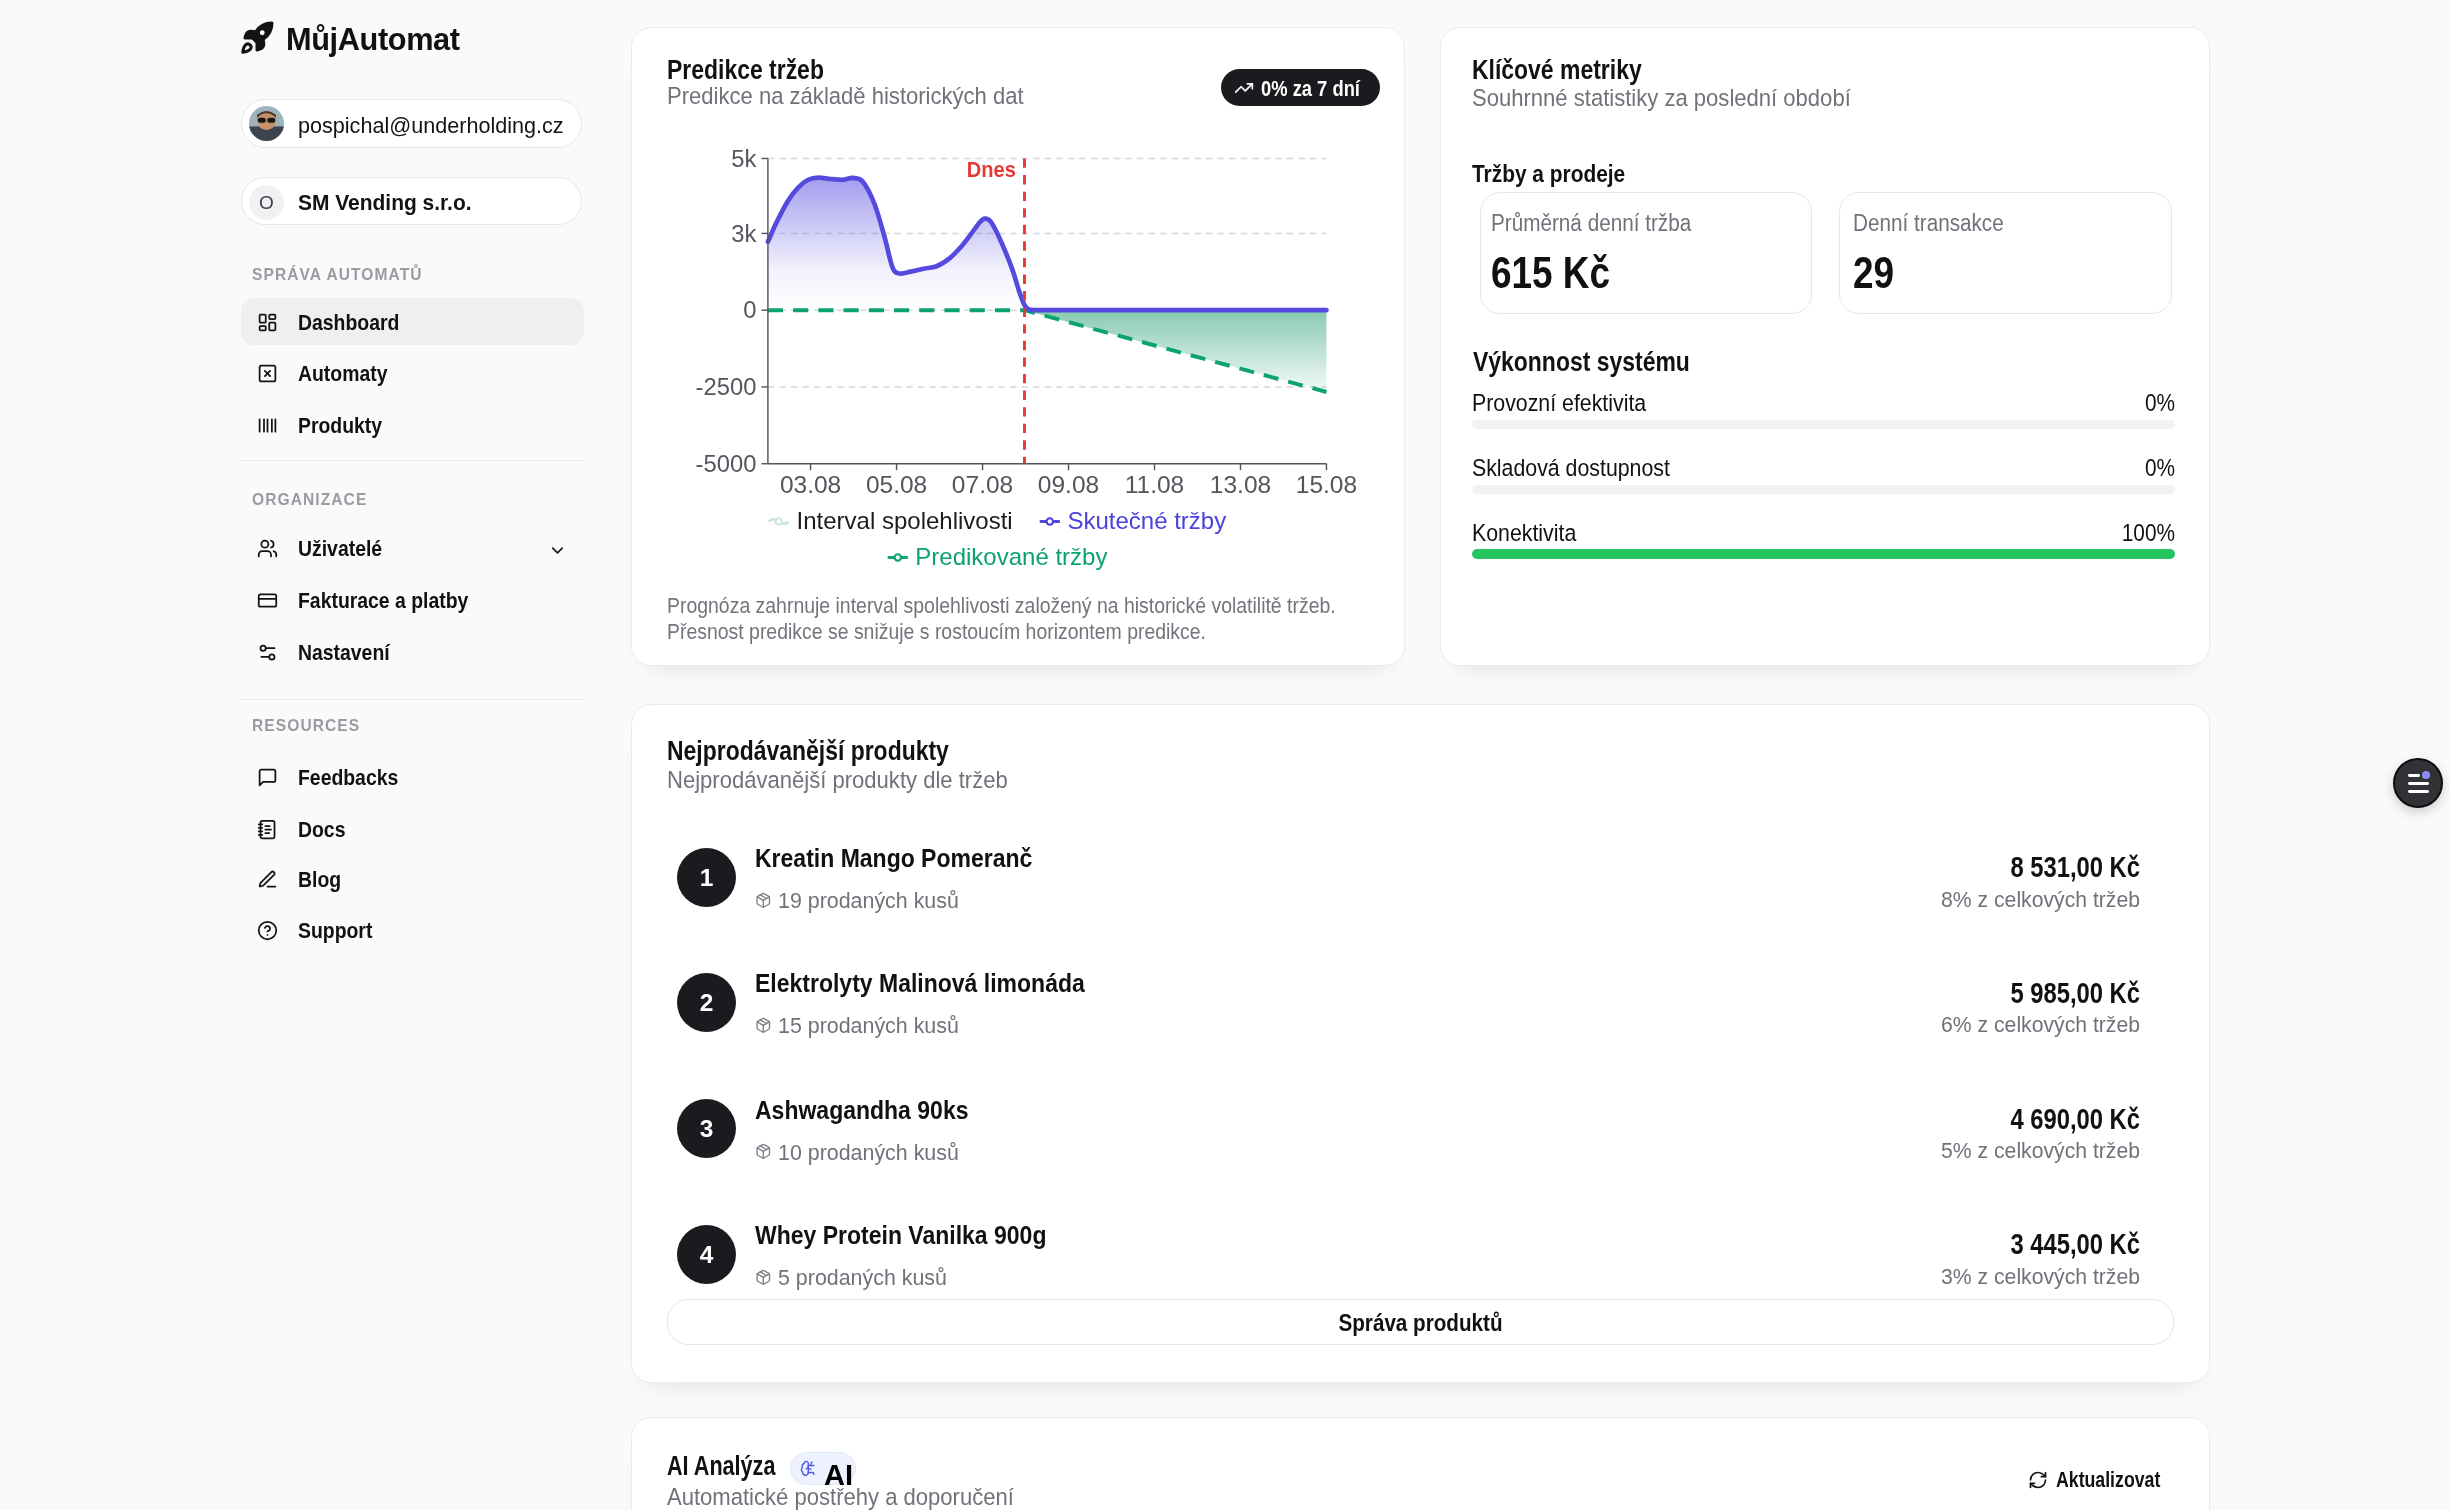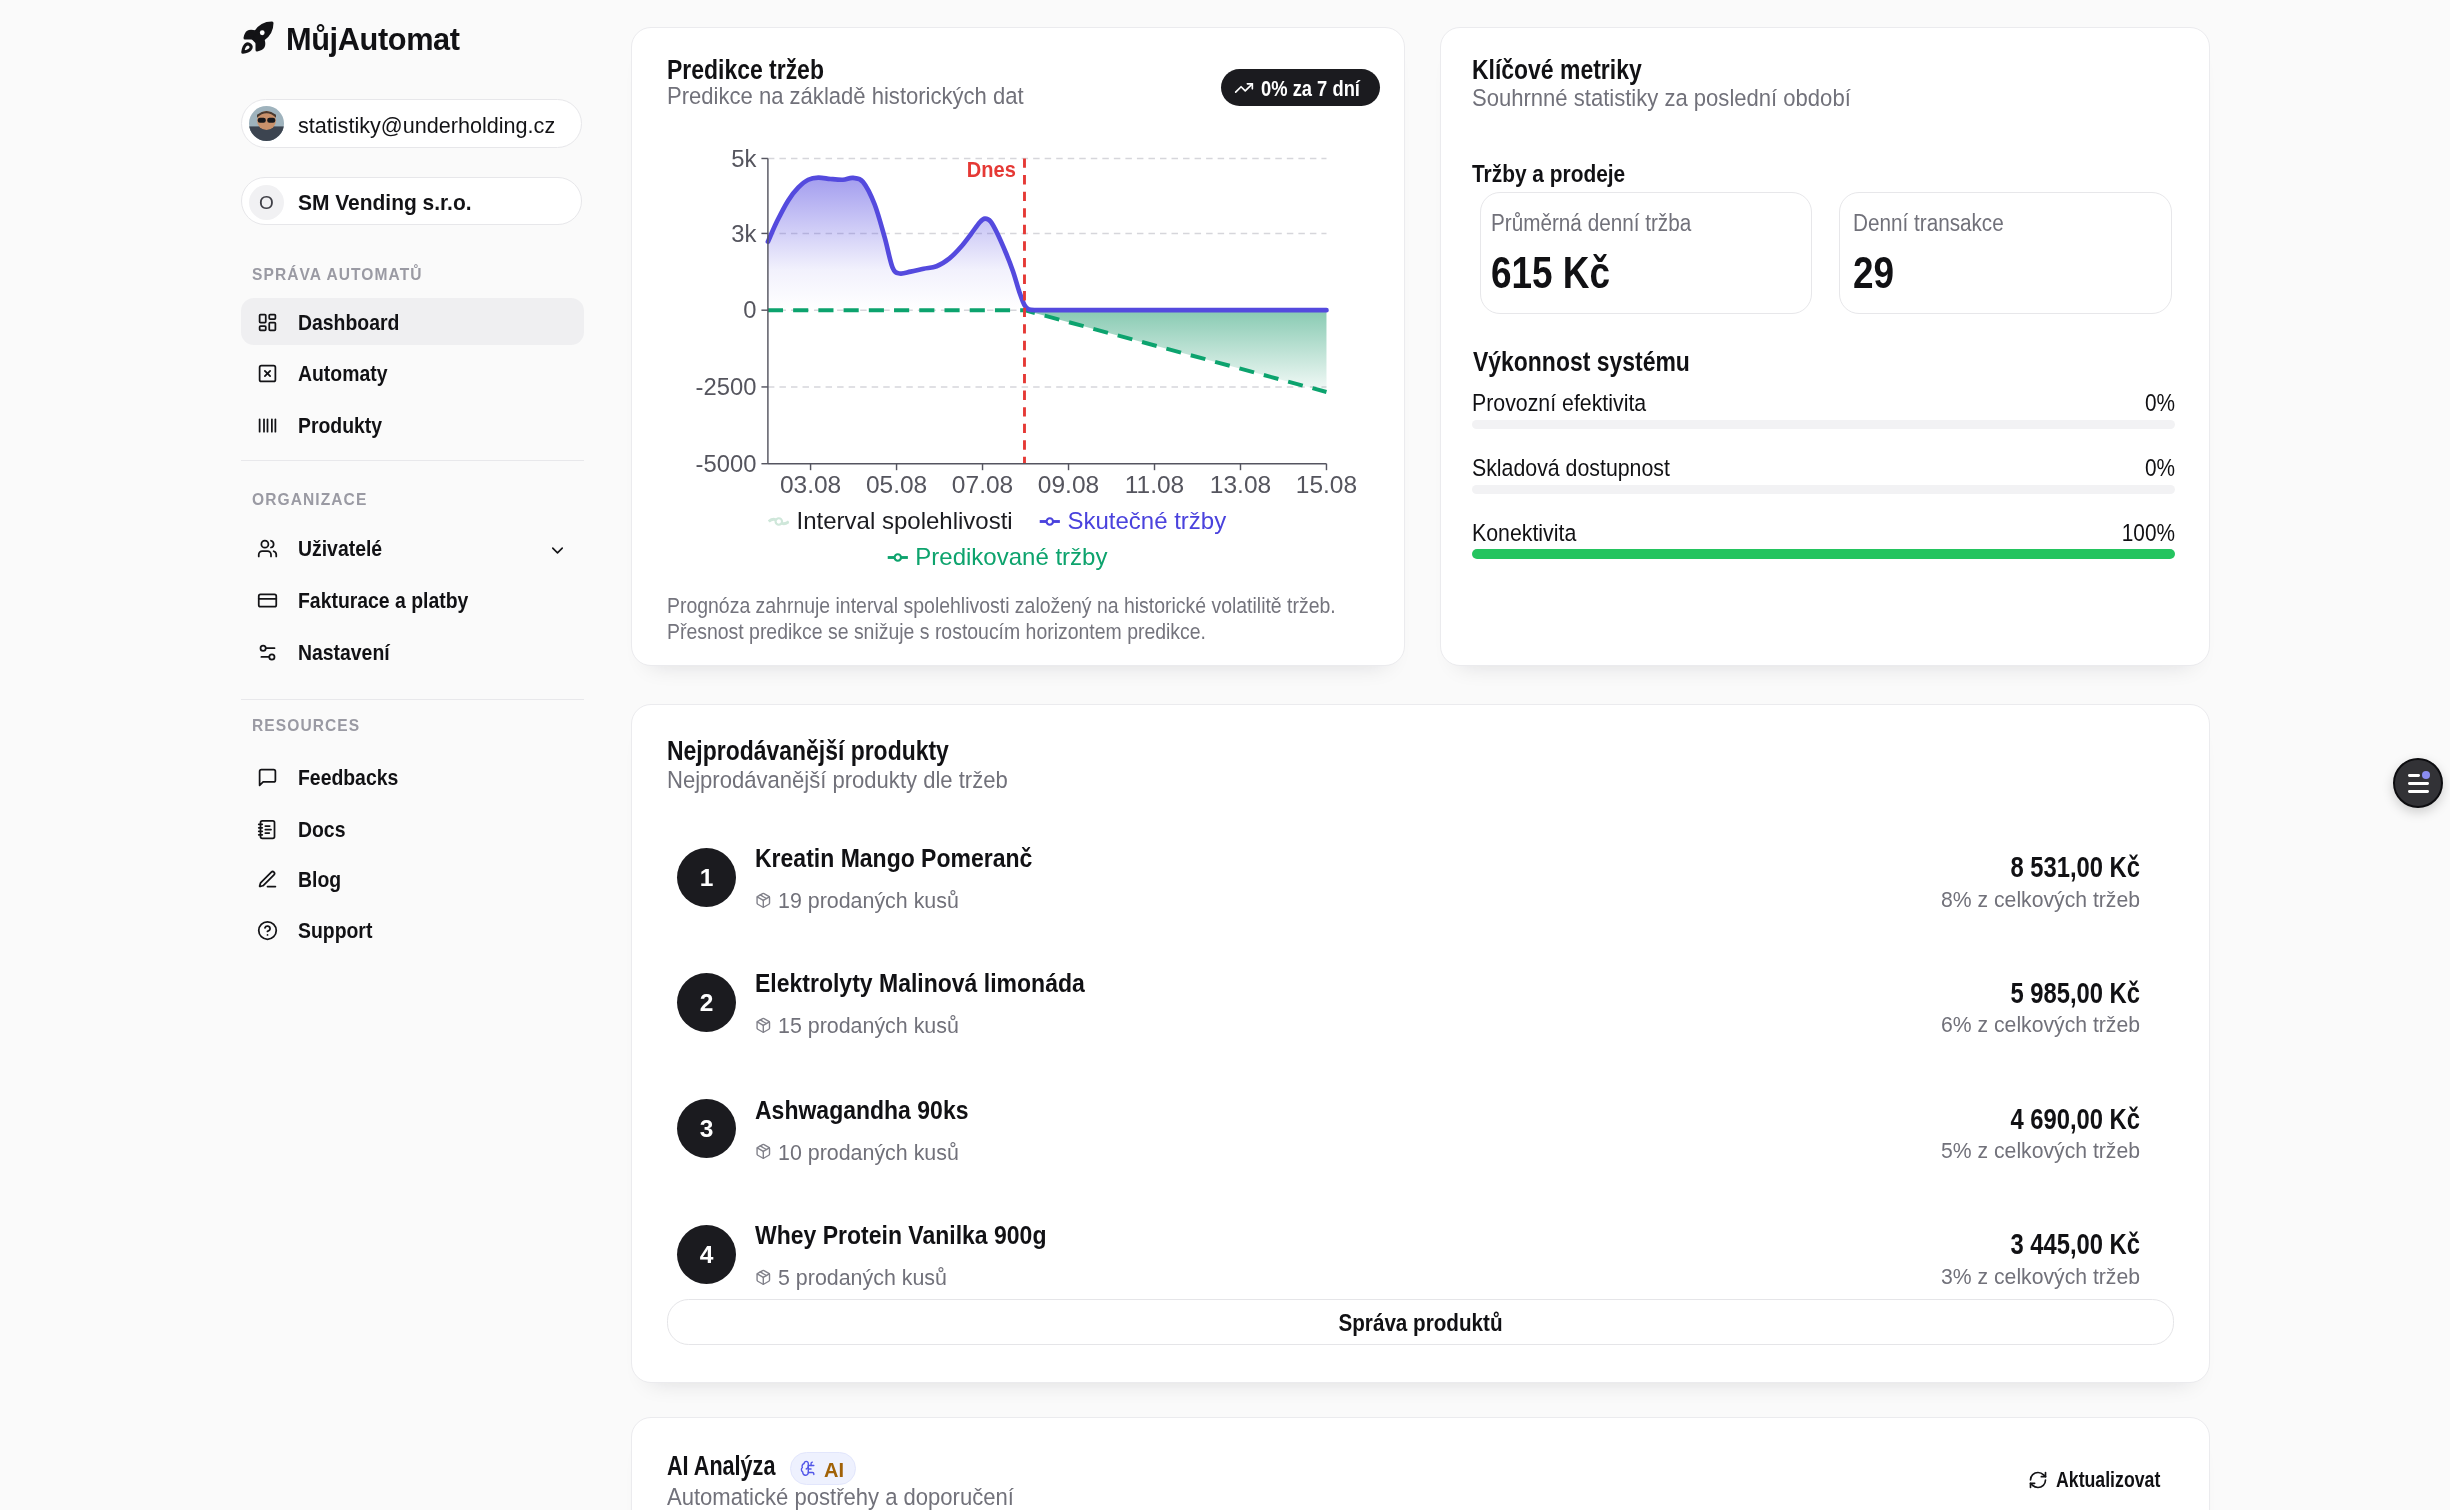--- a/index.html
+++ b/index.html
@@ -39,21 +39,21 @@
 
   <div class="abs" style="left:241px;top:99px;width:341px;height:49px;border:1.4px solid #e7e7ea;border-radius:24.5px;background:#fff;"></div>
   <svg class="abs" style="left:249px;top:106px;border-radius:50%;" width="35" height="35" viewBox="0 0 48 48">
     <rect width="48" height="48" fill="#9fb3bd"></rect>
     <rect y="28" width="48" height="20" fill="#3c4450"></rect>
     <circle cx="24" cy="20" r="13" fill="#c9916b"></circle>
     <path d="M11 16 Q24 4 37 16 L37 12 Q24 2 11 12 Z" fill="#4a3a30"></path>
     <rect x="12" y="16" width="11" height="7" rx="3" fill="#17181c"></rect>
     <rect x="25" y="16" width="11" height="7" rx="3" fill="#17181c"></rect>
   </svg>
-  <div class="abs" style="left:298px;top:113px;font-size:21.6px;font-weight:400;color:#131316;">statistiky@underholding.cz</div>
+  <div class="abs" style="left:298px;top:113px;font-size:21.6px;font-weight:400;color:#131316;">pospichal@underholding.cz</div>
 
   <div class="abs" style="left:241px;top:177px;width:341px;height:48px;border:1.4px solid #e7e7ea;border-radius:24.5px;background:#fff;"></div>
   <div class="abs" style="left:249px;top:185px;width:35px;height:35px;border-radius:50%;background:#f1f1f3;text-align:center;line-height:35px;font-size:19px;font-weight:400;color:#3f3f46;">O</div>
   <div class="abs sx94" style="left:298px;top:190px;font-size:22.3px;font-weight:700;color:#131316;">SM Vending s.r.o.</div>
 
   <div class="abs sx90" style="left:252px;top:264px;font-size:17.3px;font-weight:700;color:#9a9aa3;letter-spacing:1.2px;">SPRÁVA AUTOMATŮ</div>
 
   <div class="abs" style="left:241px;top:298px;width:343px;height:47px;background:#efeff1;border-radius:13px;"></div>
   <svg class="abs" style="left:257px;top:312px;" width="21" height="21" viewBox="0 0 24 24" fill="none" stroke="#131316" stroke-width="2" stroke-linecap="round" stroke-linejoin="round">
     <rect width="7" height="9" x="3" y="3" rx="1"></rect>
@@ -329,21 +329,21 @@
 <div class="abs sx80" style="left:667px;top:1451px;font-size:27px;font-weight:700;">AI Analýza</div>
 <div class="abs" style="left:790px;top:1452px;width:66px;height:33px;background:#eef1fe;border:1.4px solid #e2e6fc;border-radius:16.6px;"></div>
 <svg class="abs" style="left:800px;top:1460px;" width="16.6" height="16.6" viewBox="0 0 24 24" fill="none" stroke="#5156e8" stroke-width="2" stroke-linecap="round" stroke-linejoin="round">
   <path d="M12 5a3 3 0 1 0-5.997.125 4 4 0 0 0-2.526 5.77 4 4 0 0 0 .556 6.588A4 4 0 1 0 12 18Z"></path>
   <path d="M9 13a4.5 4.5 0 0 0 3-4"></path>
     <path d="M12 13h4"></path>
     <path d="M12 18h6a2 2 0 0 1 2 2v1"></path>
     <path d="M12 8h8"></path>
     <path d="M16 8V5a2 2 0 0 1 2-2"></path>
 </svg>
-<div class="abs" style="left:824px;top:1459px;font-size:20px;font-weight:700;color:#a16207;">AI</div>
+<div class="abs" style="left:824px;top:1459px;font-size:29px;font-weight:700;color:#000000;">AI</div>
 <div class="abs gray sx90" style="left:667px;top:1483px;font-size:24.5px;">Automatické postřehy a doporučení</div>
 <svg class="abs" style="left:2028px;top:1470px;" width="20" height="20" viewBox="0 0 24 24" fill="none" stroke="#131316" stroke-width="2" stroke-linecap="round" stroke-linejoin="round">
   <path d="M3 12a9 9 0 0 1 9-9 9.75 9.75 0 0 1 6.74 2.74L21 8"></path>
     <path d="M21 3v5h-5"></path>
   <path d="M21 12a9 9 0 0 1-9 9 9.75 9.75 0 0 1-6.74-2.74L3 16"></path>
     <path d="M8 16H3v5"></path>
 </svg>
 <div class="abs sx82" style="left:2056px;top:1467px;font-size:21.6px;font-weight:700;">Aktualizovat</div>
 
 <div class="abs" style="left:2393px;top:758px;width:50px;height:50px;border-radius:50%;background:#323236;border:2.2px solid #0d0d10;box-shadow:0 4.3px 11.5px rgba(0,0,0,0.18);"></div>

